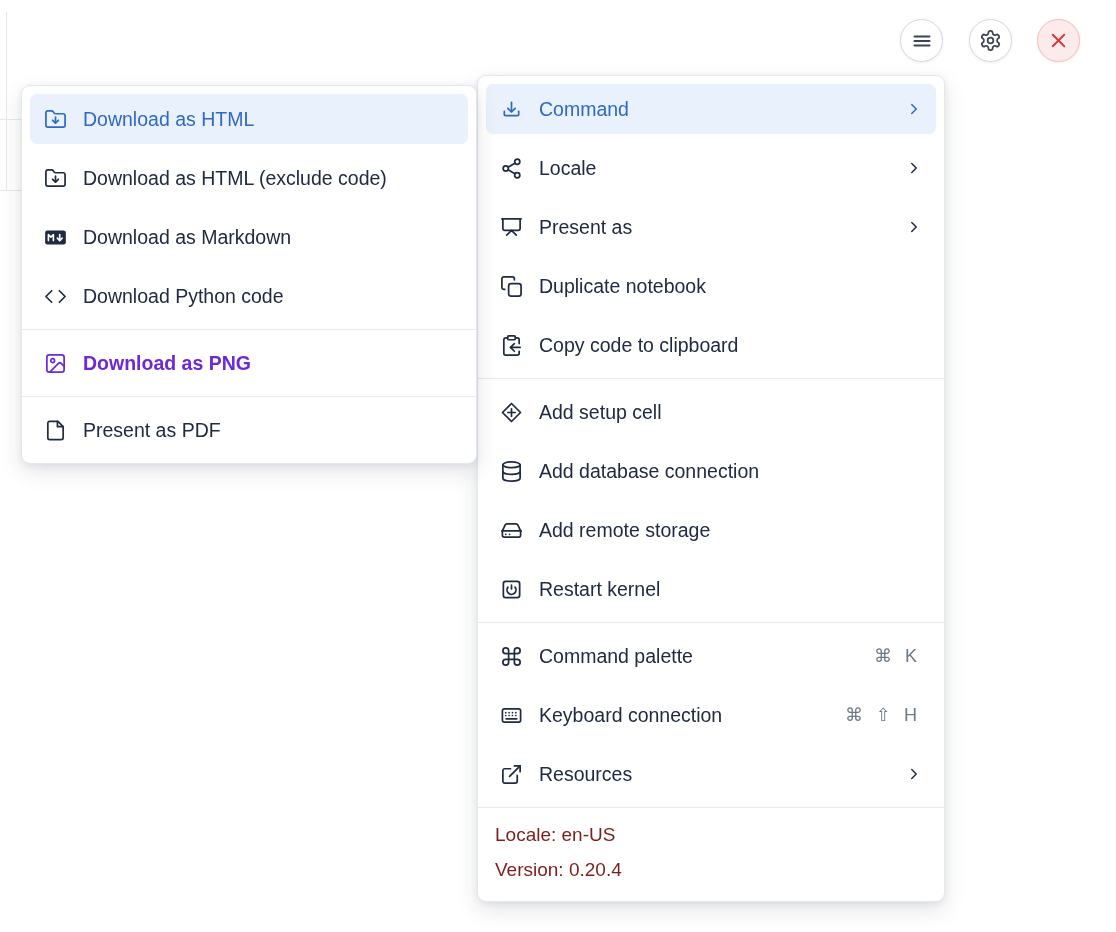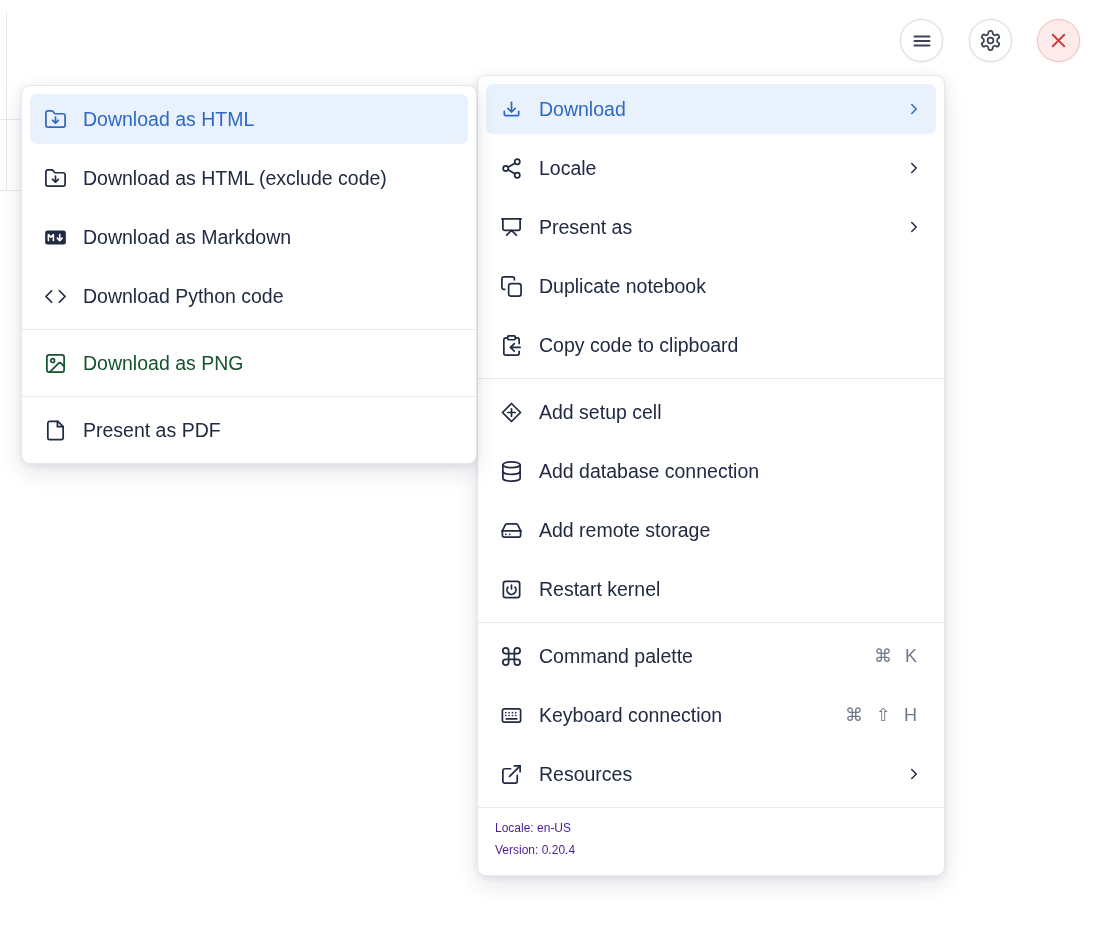--- a/index.html
+++ b/index.html
@@ -23,32 +23,32 @@
     border-radius:9px; box-shadow:0 8px 22px rgba(30,42,66,.12), 0 2px 6px rgba(30,42,66,.07); }
   .left-panel  { left:21px;  top:85px; width:456px; z-index:3; }
   .right-panel { left:477px; top:75px; width:468px; z-index:2; }
 
   .sec { padding:8px; display:flex; flex-direction:column; gap:9px; }
   .sep { height:1px; background:#e7eaee; }
 
   .mi { display:flex; align-items:center; height:50px; padding:0 13px; gap:16px;
     border-radius:7px; color:#202b42; font-size:19.5px; cursor:pointer; white-space:nowrap; }
   .mi.hl { background:#e9f1fc; color:#3069c4; }
-  .mi.disabled { color:#14532d; cursor:default; }
+  .mi.disabled { color:#6d28d9; cursor:default;font-weight:bold; }
   .ic { width:24px; height:24px; flex:0 0 24px; display:flex; align-items:center; justify-content:center; }
   .ic svg { width:23px; height:23px; }
   .lbl { flex:1 1 auto; overflow:hidden; }
   .sc { color:#6d7889; font-size:18px; letter-spacing:4px; margin-right:2px; }
   .chev { width:18px; height:18px; display:flex; align-items:center; justify-content:center; }
   .chev svg { width:18px; height:18px; }
   .mi .chev { color:#202b42; }
   .mi.hl .chev { color:#3069c4; }
 
   .foot { padding:9px 17px 14px; }
-  .fl { color:#4c1d95; font-size:12px; line-height:1.85; }
+  .fl { color:#7f1d1d; font-size:19px; line-height:1.85; }
 
   svg.stroke { fill:none; stroke:currentColor; stroke-width:1.8;
     stroke-linecap:round; stroke-linejoin:round; }
 </style>
 </head>
 <body>
 
 <svg width="0" height="0" style="position:absolute">
   <defs>
     <symbol id="i-menu" viewBox="0 0 24 24">
@@ -238,21 +238,21 @@
   </div>
 
   <div class="panel right-panel">
     <div class="sec">
       <div class="mi hl">
         <span class="ic">
             <svg class="stroke">
               <use href="#i-download"></use>
             </svg>
           </span>
-        <span class="lbl">Download</span>
+        <span class="lbl">Command</span>
         <span class="chev">
             <svg class="stroke" style="stroke-width:2">
               <use href="#i-chev"></use>
             </svg>
           </span>
       </div>
       <div class="mi">
         <span class="ic">
             <svg class="stroke">
               <use href="#i-share"></use>

